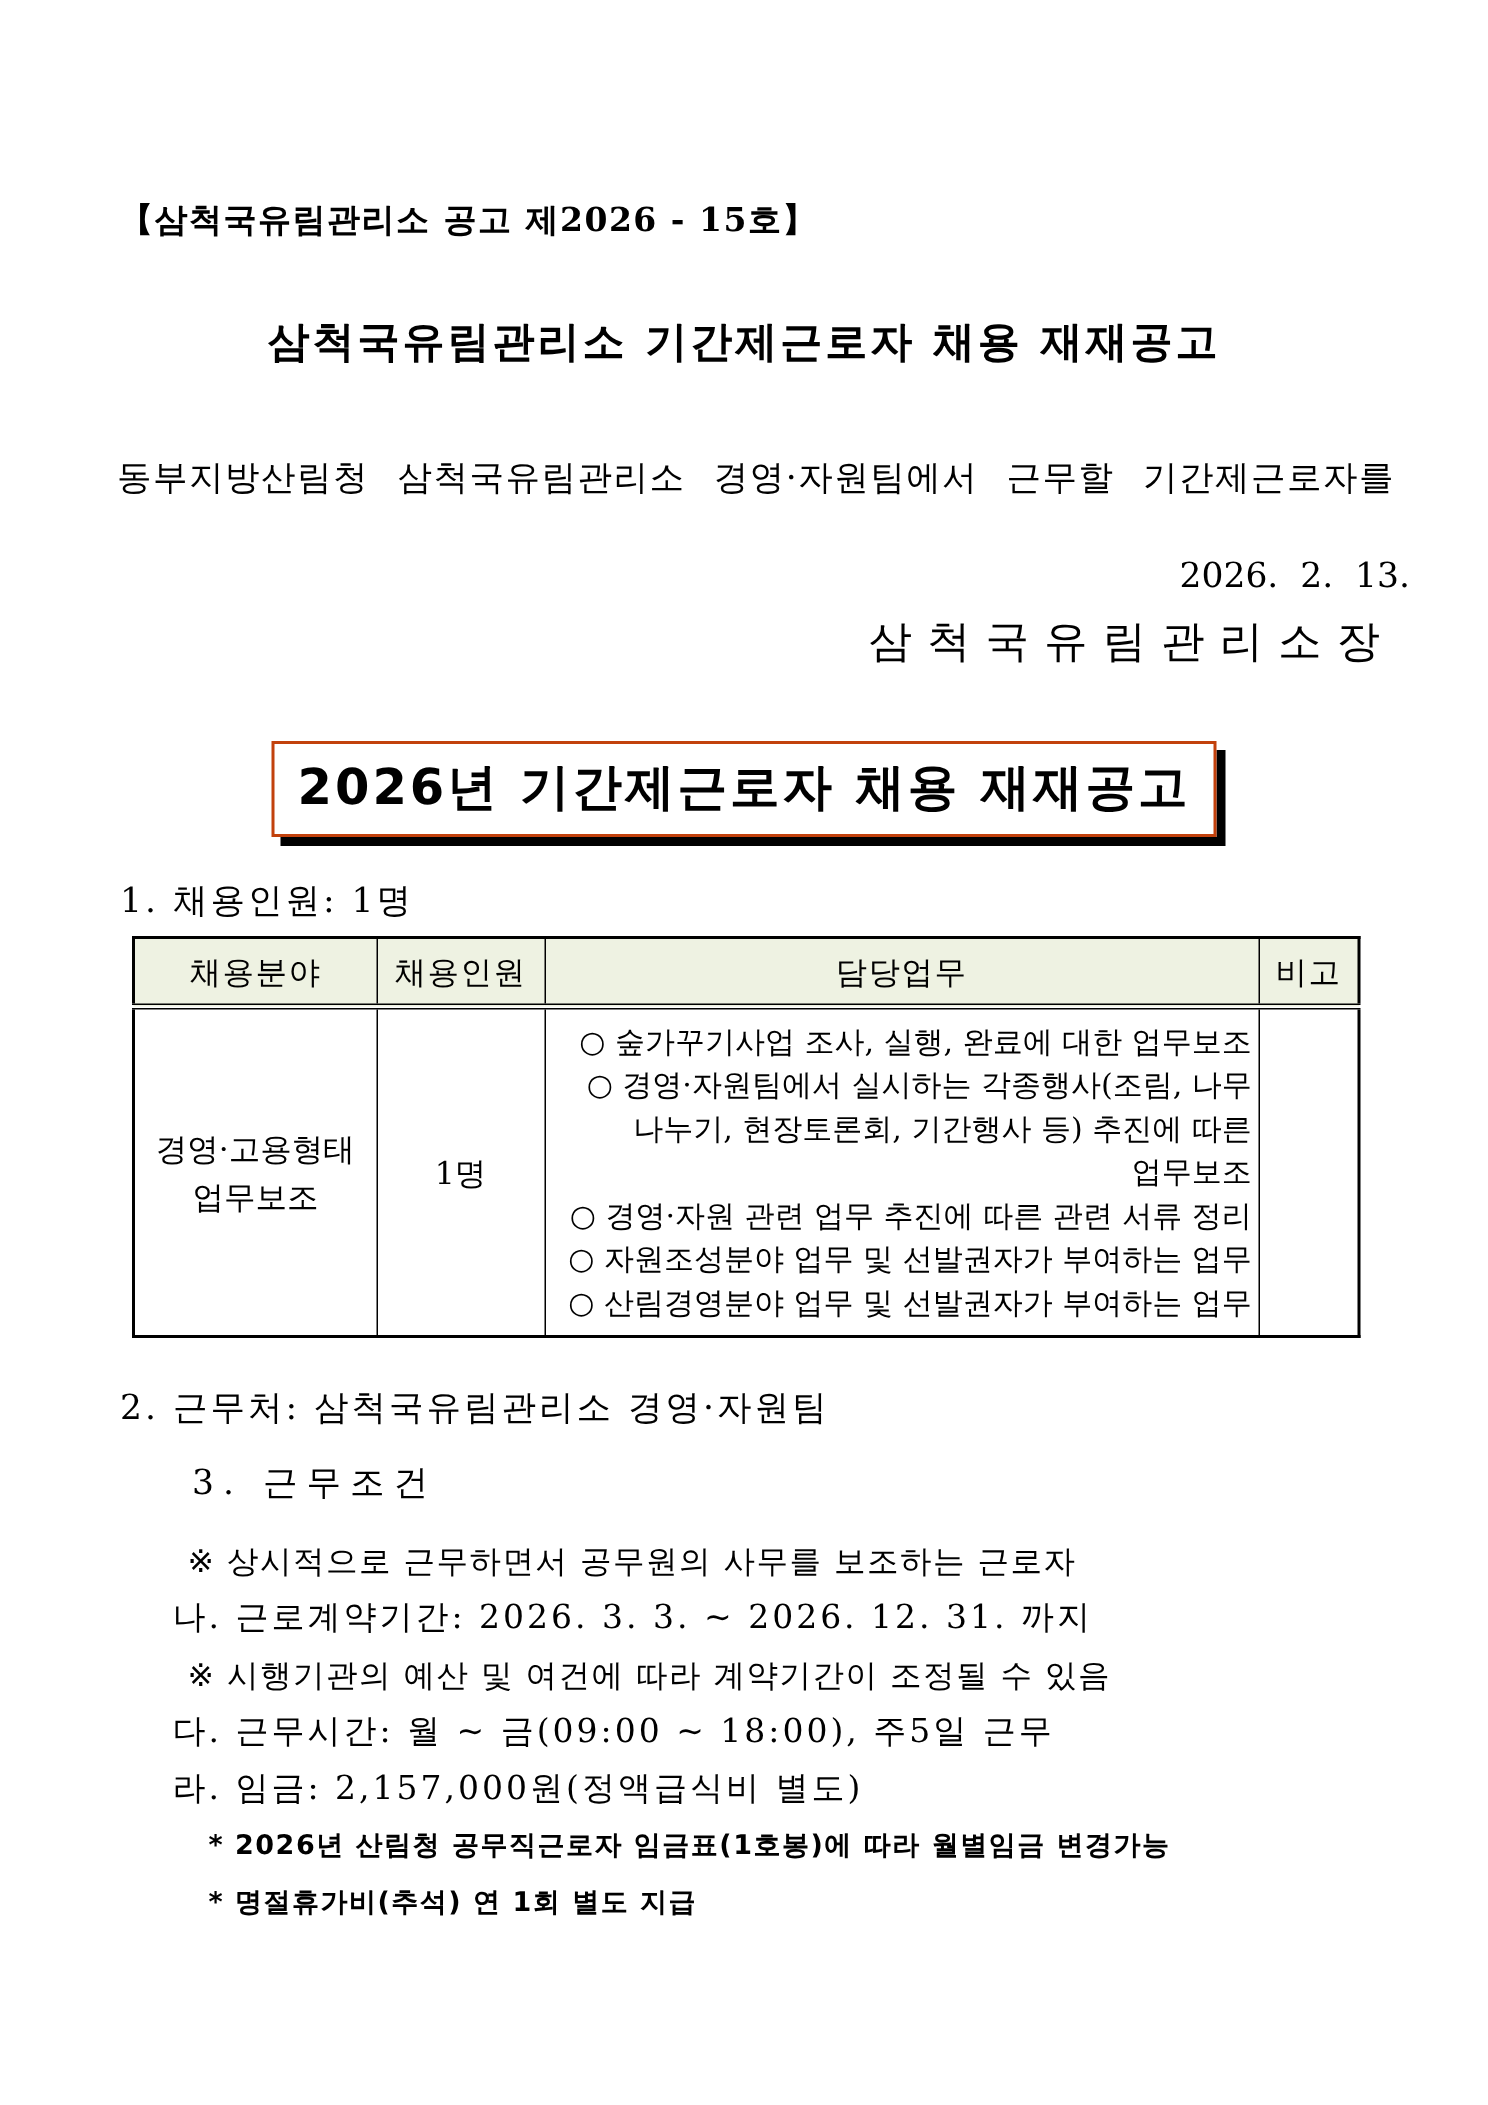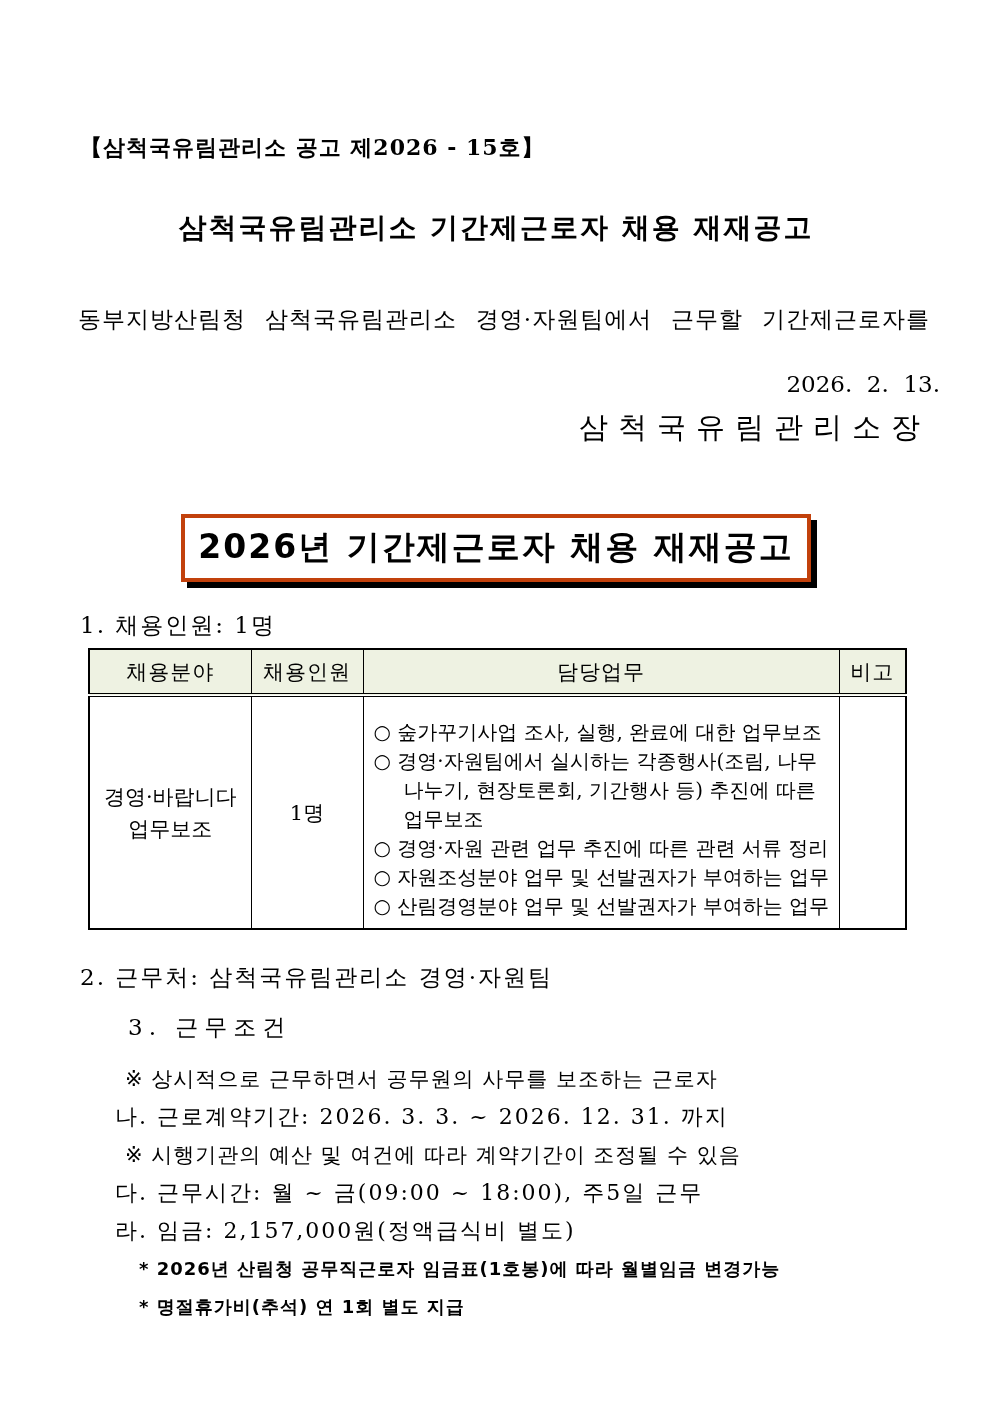--- a/index.html
+++ b/index.html
@@ -53,22 +53,22 @@
     margin-top: 9px;
     padding-right: 62px;
     text-align: right;
     font-size: 29px;
     line-height: 38px;
     letter-spacing: 10px;
   }
 
   .title-box {
     width: 630px;
-    margin: 68px auto 0 auto;
-    border: 4px solid #c2410c;
+    margin: 48px auto 0 auto;
+    border: 2px solid #c2410c;
     box-shadow: 6px 6px 0 0 #000000;
     background: #ffffff;
     text-align: center;
     padding: 9px 0 11px 0;
   }
   .title-box .boxed-title {
     font-family: "DejaVu Sans", "Liberation Sans", sans-serif;
     font-size: 33px;
     font-weight: bold;
     letter-spacing: 2px;
@@ -102,21 +102,21 @@
     height: 46px;
     text-align: center;
     vertical-align: middle;
     letter-spacing: 1px;
   }
   table.recruit td {
     border: 1px solid #000000;
     vertical-align: middle;
   }
   td.cell-field, td.cell-count { text-align: center; line-height: 32px; font-size: 21px; }
-  td.cell-duties { padding: 21px 4px 7px 10px; }
+  td.cell-duties { padding: 7px 4px 7px 10px; text-align: right; }
   .duty-item {
     line-height: 29px;
     padding-left: 30px;
     text-indent: -30px;
     letter-spacing: 0;
   }
 
   .conditions {
     margin-top: 18px;
     padding-left: 115px;
@@ -173,21 +173,21 @@
       <tr>
         <th>채용분야</th>
         <th>채용인원</th>
         <th>담당업무</th>
         <th>비고</th>
       </tr>
     </thead>
     <tbody>
       <tr>
         <td class="cell-field">
-          <div>경영·바랍니다</div>
+          <div>경영·고용형태</div>
           <div>업무보조</div>
         </td>
         <td class="cell-count">1명</td>
         <td class="cell-duties">
           <div class="duty-item">○ 숲가꾸기사업 조사, 실행, 완료에 대한 업무보조</div>
           <div class="duty-item">○ 경영·자원팀에서 실시하는 각종행사(조림, 나무나누기, 현장토론회, 기간행사 등) 추진에 따른 업무보조</div>
           <div class="duty-item">○ 경영·자원 관련 업무 추진에 따른 관련 서류 정리</div>
           <div class="duty-item">○ 자원조성분야 업무 및 선발권자가 부여하는 업무</div>
           <div class="duty-item">○ 산림경영분야 업무 및 선발권자가 부여하는 업무</div>
         </td>

